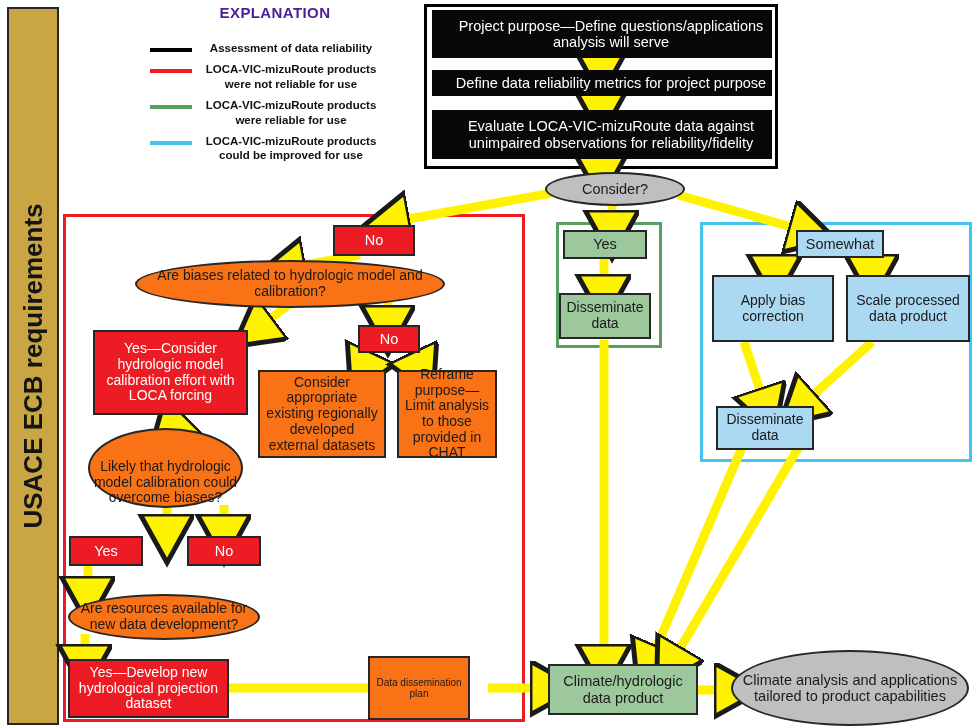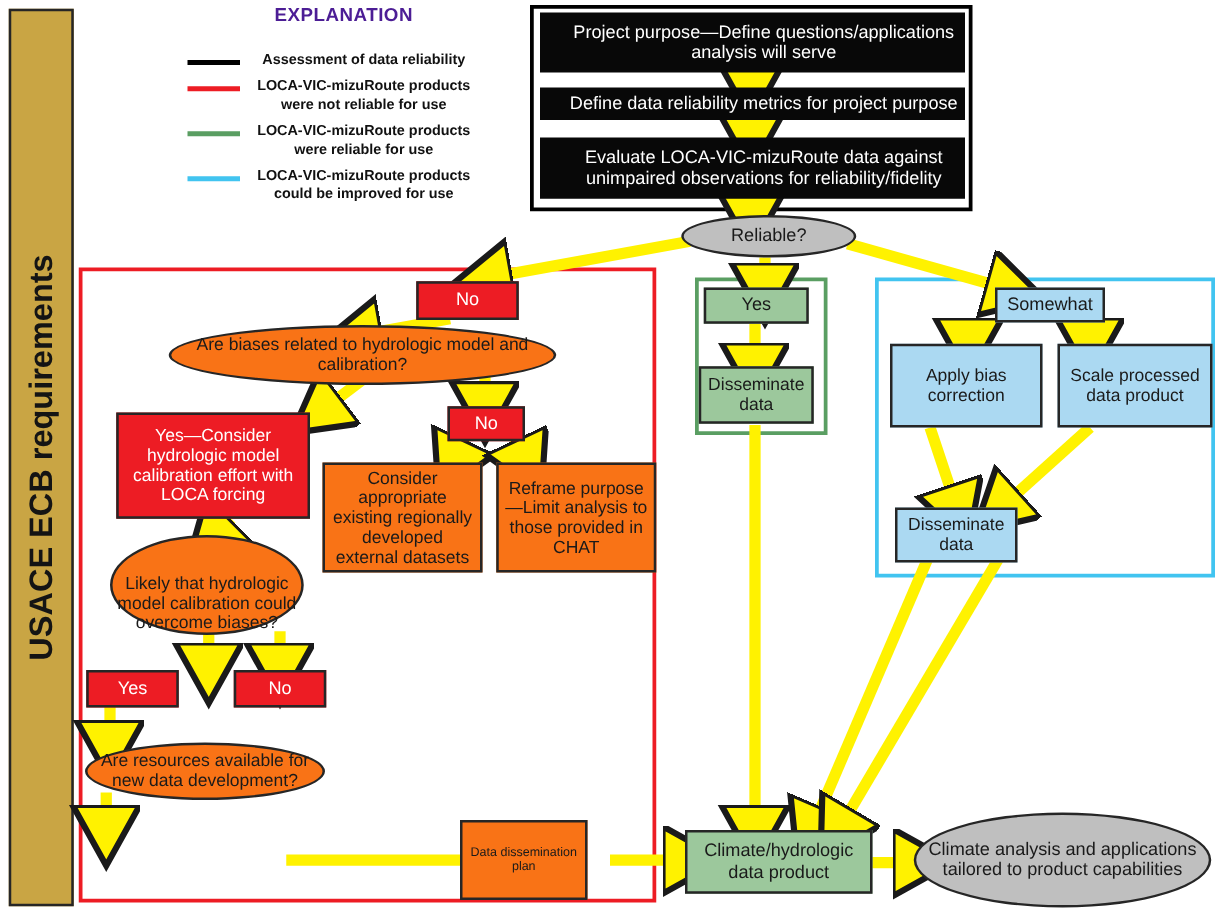--- a/index.html
+++ b/index.html
@@ -139,21 +139,21 @@
 
   <div class="node f-black z3" style="left:432px;top:70px;width:340px;height:26px;font-size:14.5px;">
     <span>Define data reliability metrics for project purpose</span>
   </div>
 
   <div class="node f-black z3" style="left:432px;top:110px;width:340px;height:49px;font-size:14.5px;">
     <span>Evaluate LOCA-VIC-mizuRoute data against unimpaired observations for reliability/fidelity</span>
   </div>
 
   <div class="node ellipse f-gray z3" style="left:545px;top:172px;width:140px;height:34px;font-size:14.5px;">
-    <span>Reliable?</span>
+    <span>Consider?</span>
   </div>
 
   <div class="node rect f-red z3" style="left:333px;top:225px;width:82px;height:31px;font-size:14.5px;">
     <span>No</span>
   </div>
 
   <div class="node ellipse f-pink z3" style="left:135px;top:260px;width:310px;height:48px;font-size:14px;">
     <span>Are biases related to hydrologic model and calibration?</span>
   </div>
 
@@ -162,40 +162,43 @@
   </div>
 
   <div class="node rect f-red z3" style="left:358px;top:325px;width:62px;height:28px;font-size:14.5px;">
     <span>No</span>
   </div>
 
   <div class="node rect f-pink z3" style="left:258px;top:370px;width:128px;height:88px;font-size:14px;">
     <span>Consider appropriate existing regionally developed external datasets</span>
   </div>
 
-  <div class="node rect f-pink z3" style="left:397px;top:370px;width:128px;height:88px;font-size:14px;">
+  <div class="node rect f-pink z3" style="left:397px;top:370px;width:100px;height:88px;font-size:14px;">
     <span>Reframe purpose—Limit analysis to those provided in CHAT</span>
   </div>
 
   <div class="node ellipse f-pink z3" style="left:88px;top:428px;width:155px;height:80px;font-size:14px;align-items:flex-end;">
     <span>Likely that hydrologic model calibration could overcome biases?</span>
   </div>
 
   <div class="node rect f-red z3" style="left:69px;top:536px;width:74px;height:30px;font-size:14.5px;">
     <span>Yes</span>
   </div>
 
   <div class="node rect f-red z3" style="left:187px;top:536px;width:74px;height:30px;font-size:14.5px;">
     <span>No</span>
   </div>
 
   <div class="node ellipse f-pink z3" style="left:68px;top:594px;width:192px;height:46px;font-size:14px;">
     <span>Are resources available for new data development?</span>
   </div>
 
+  <div class="node rect f-red z3" style="left:68px;top:659px;width:161px;height:59px;font-size:14px;">
+    <span>Yes—Develop new hydrological projection dataset</span>
+  </div>
 
   <div class="node rect f-pink z3" style="left:368px;top:656px;width:102px;height:64px;font-size:10px;">
     <span>Data dissemination plan</span>
   </div>
 
   <div class="node rect f-green z3" style="left:563px;top:230px;width:84px;height:29px;font-size:14.5px;">
     <span>Yes</span>
   </div>
 
   <div class="node rect f-green z3" style="left:559px;top:293px;width:92px;height:46px;font-size:14px;">

